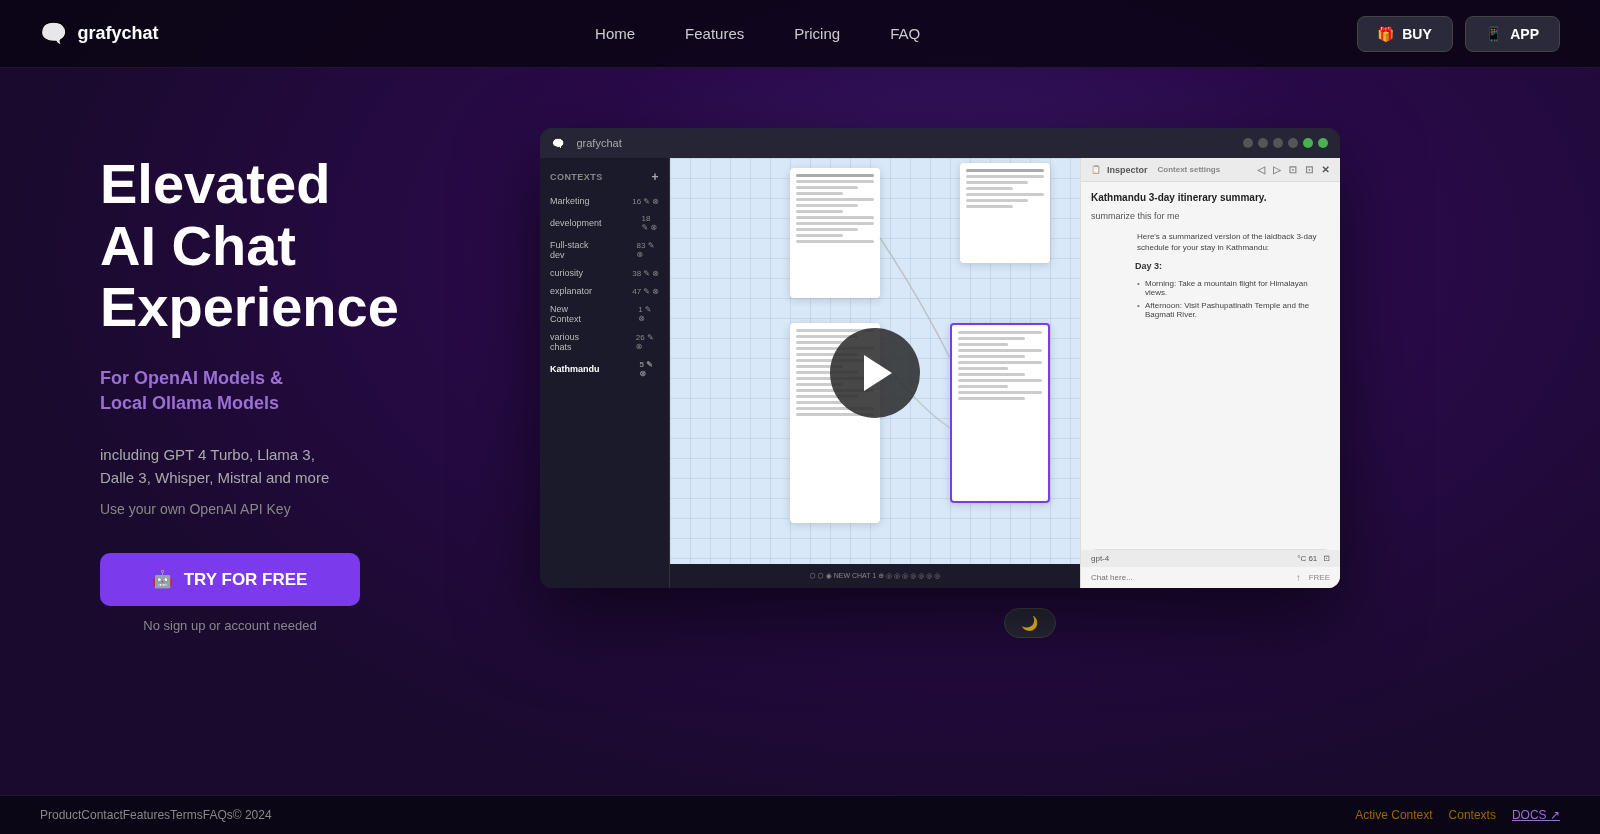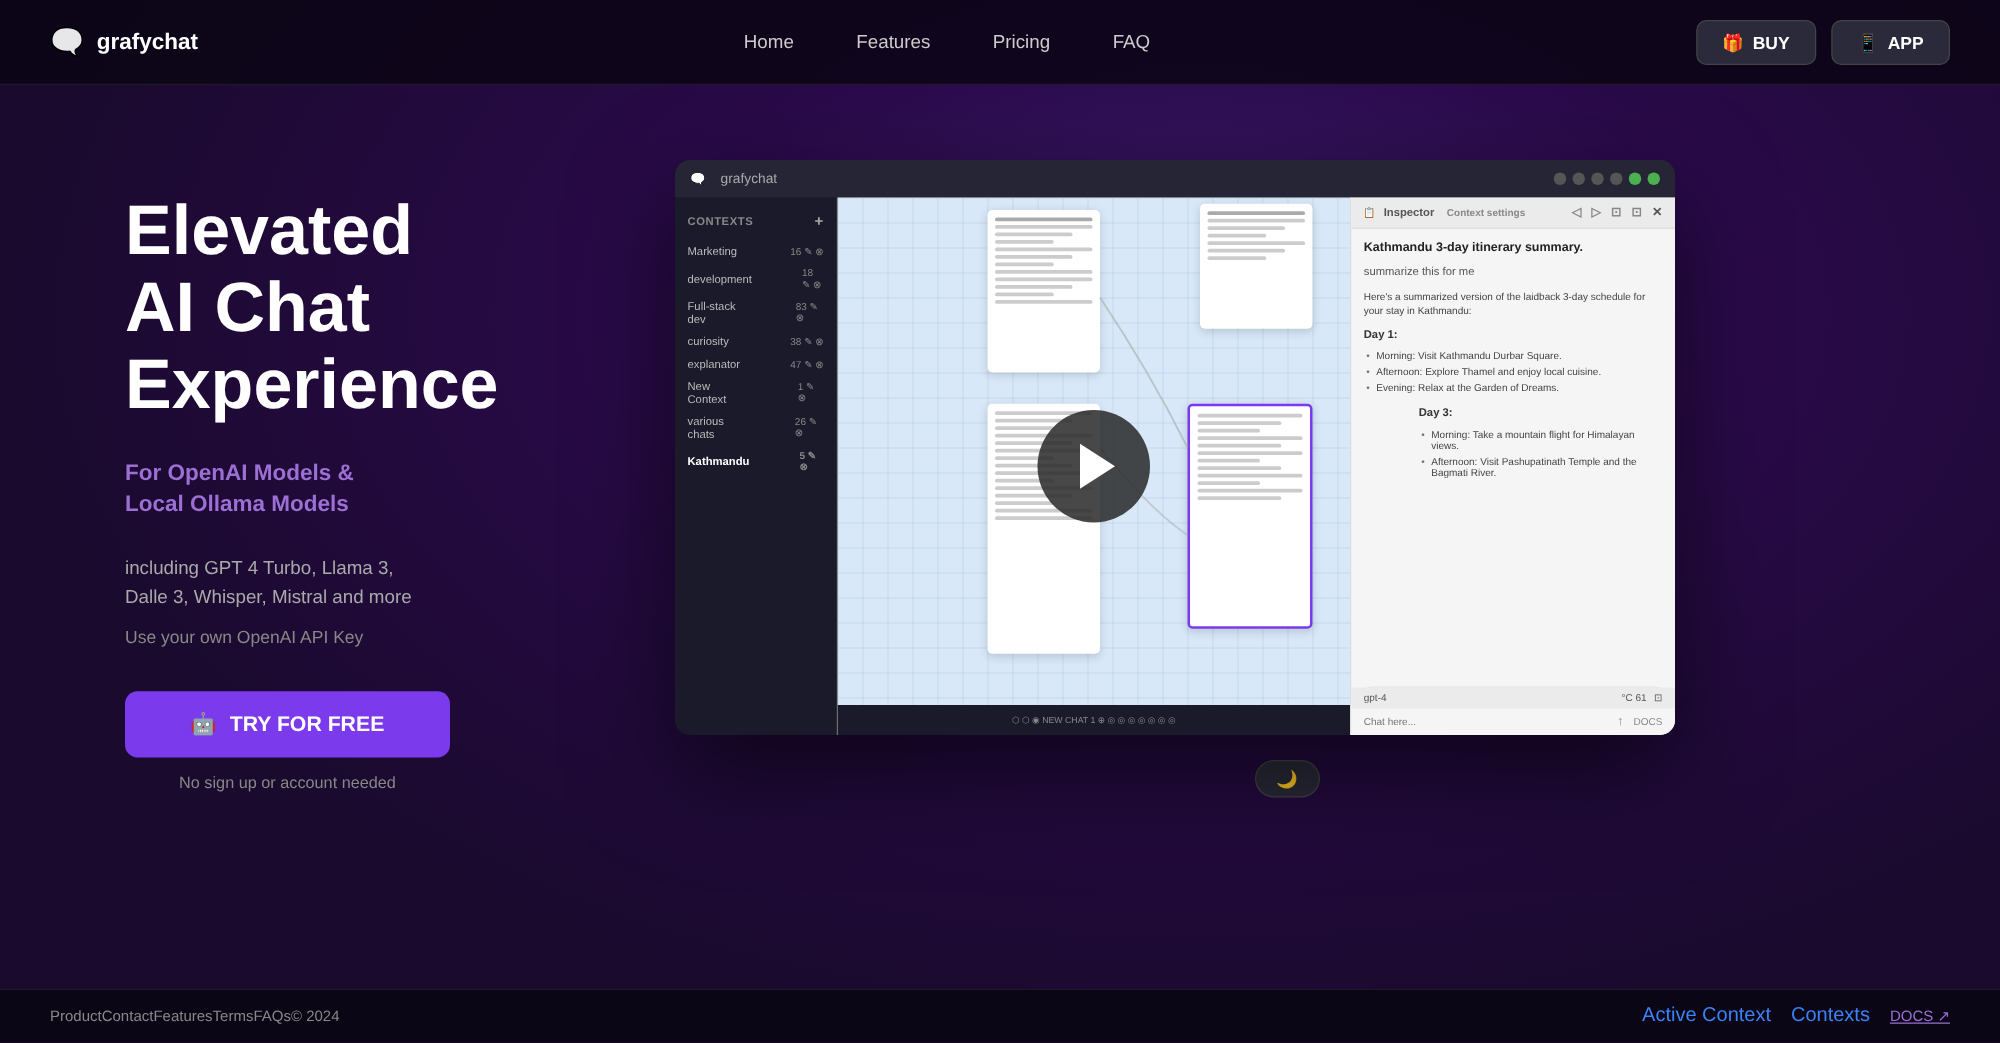--- a/index.html
+++ b/index.html
@@ -410,22 +410,22 @@
       text-decoration: none;
     }
 
     .footer-right {
       display: flex;
       gap: 16px;
       align-items: center;
     }
 
     .footer-right-link {
-      font-size: 16px;
-      color: #3b82f6;
+      font-size: 12px;
+      color: #a16207;
       cursor: pointer;
     }
 
     .footer-docs {
       color: #9b6fd4;
       text-decoration: underline;
       cursor: pointer;
       font-size: 12px;
     }
 
@@ -631,49 +631,43 @@
               <span style="cursor:pointer;color:#888;font-size:10px;">▷</span>
               <span style="cursor:pointer;color:#888;font-size:10px;">⊡</span>
               <span style="cursor:pointer;color:#888;font-size:10px;">⊡</span>
               <span style="cursor:pointer;color:#555;font-size:10px;">✕</span>
             </div>
           </div>
 
           <div style="height:calc(100% - 24px - 50px); overflow-y:auto; padding:10px;">
             <div class="inspector-title">Kathmandu 3-day itinerary summary.</div>
             <div class="inspector-query">summarize this for me</div>
-            <div style="font-size:8px;color:#444;margin-bottom:8px;line-height:1.4;">Here's a summarized version of the laidback 3-day schedule for your stay in Kathmandu:</div>
-
-            <div style="margin-bottom:8px;">
-              <div class="inspector-section-title">Day 1:</div>
-              <div class="inspector-list-item">Morning: Visit Kathmandu Durbar Square.</div>
-              <div class="inspector-list-item">Afternoon: Explore Thamel and enjoy local cuisine.</div>
-              <div class="inspector-list-item">Evening: Relax at the Garden of Dreams.</div>
-            </div>
+            <div style="font-size:8px;color:#444;margin-bottom:8px;line-height:1.4;margin-left:46px;">Here's a summarized version of the laidback 3-day schedule for your stay in Kathmandu:</div>
+
 
 
             <div style="margin-bottom:8px;margin-left:44px;">
               <div class="inspector-section-title">Day 3:</div>
               <div class="inspector-list-item">Morning: Take a mountain flight for Himalayan views.</div>
               <div class="inspector-list-item">Afternoon: Visit Pashupatinath Temple and the Bagmati River.</div>
             </div>
           </div>
 
           <div style="position:absolute;bottom:0;left:0;right:0;border-top:1px solid #ddd;border-radius:18px;">
             <div style="display:flex;align-items:center;justify-content:space-between;padding:4px 10px;background:#ebebeb;font-size:8px;color:#555;">
               <span>gpt-4</span>
               <div style="display:flex;gap:6px;">
                 <span>°C 61</span>
                 <span>⊡</span>
               </div>
             </div>
             <div style="display:flex;align-items:center;padding:5px 10px;background:#f5f5f5;gap:8px;">
               <input type="text" placeholder="Chat here..." style="flex: 1 1 0%; border: none; background: transparent; font-size: 8px; color: rgb(51, 51, 51); outline: none;">
               <span style="font-size:10px;cursor:pointer;color:#888;">↑</span>
-              <span style="font-size:8px;color:#888;cursor:pointer;">DOCS</span>
+              <span style="font-size:8px;color:#888;cursor:pointer;">FREE</span>
             </div>
           </div>
         </div>
       </div>
     </div>
 
     <div style="display:flex;justify-content:center;margin-top:20px;">
       <div class="toggle-pill">
         <span class="toggle-moon">🌙</span>
       </div>

